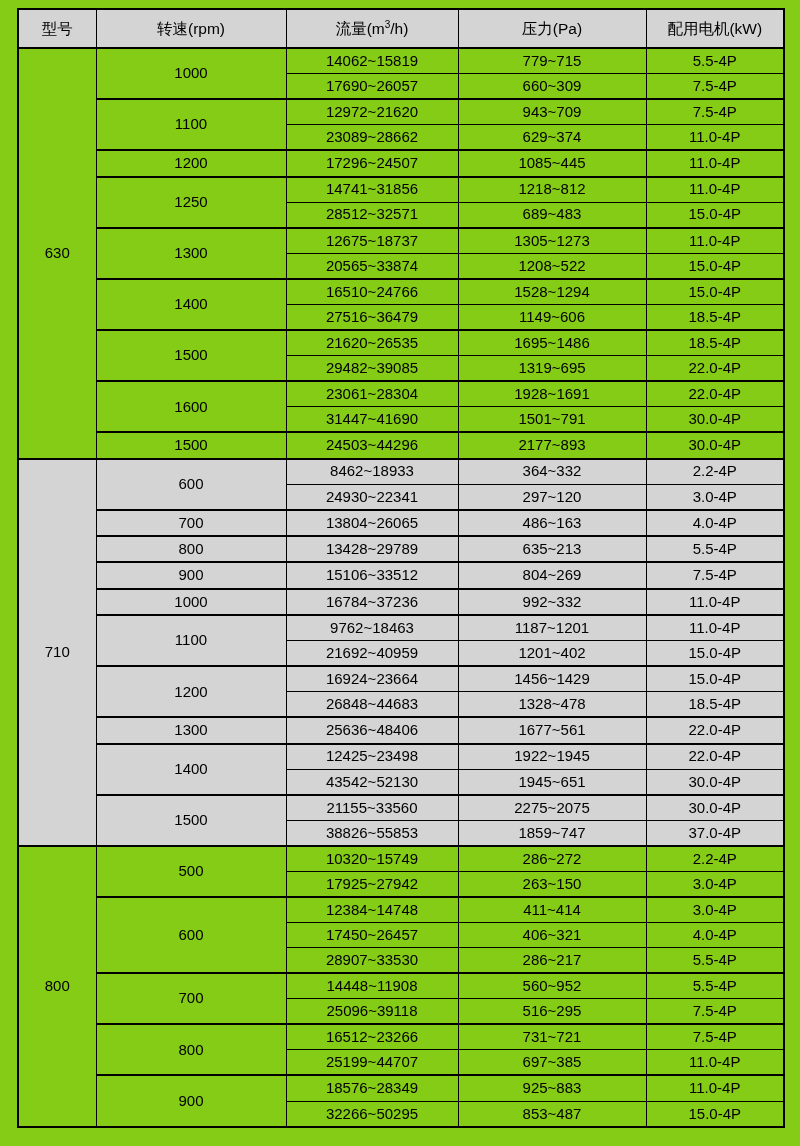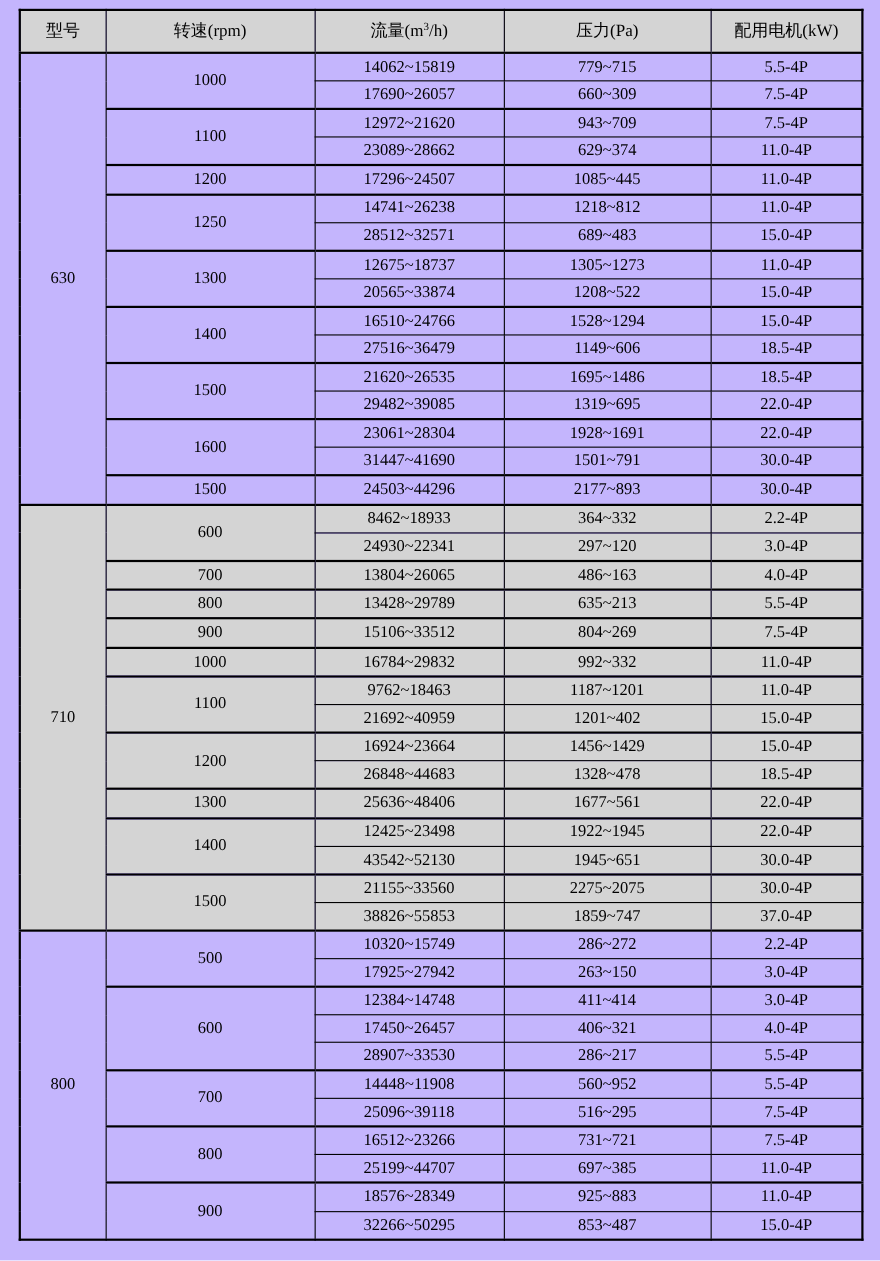--- a/index.html
+++ b/index.html
@@ -4,22 +4,22 @@
 <style>
   html, body {
     margin: 0;
     padding: 0;
     background: #ffffff;
   }
   .page {
     position: relative;
     width: 800px;
     height: 1146px;
-    background: #c4b5fd;
-    font-family: Liberation Serif, serif;
+    background: #84cc16;
+    font-family: Liberation Sans, sans-serif;
     color: #000000;
   }
   table.spec-table {
     position: absolute;
     left: 17px;
     top: 8px;
     width: 766px;
     height: 1120px;
     border-collapse: collapse;
     table-layout: fixed;
@@ -98,21 +98,21 @@
           <td>11.0-4P</td>
         </tr>
         <tr class="speed-start">
           <td rowspan="1">1200</td>
           <td>17296~24507</td>
           <td>1085~445</td>
           <td>11.0-4P</td>
         </tr>
         <tr class="speed-start">
           <td rowspan="2">1250</td>
-          <td>14741~26238</td>
+          <td>14741~31856</td>
           <td>1218~812</td>
           <td>11.0-4P</td>
         </tr>
         <tr>
           <td>28512~32571</td>
           <td>689~483</td>
           <td>15.0-4P</td>
         </tr>
         <tr class="speed-start">
           <td rowspan="2">1300</td>
@@ -189,21 +189,21 @@
           <td>5.5-4P</td>
         </tr>
         <tr class="shaded speed-start">
           <td rowspan="1">900</td>
           <td>15106~33512</td>
           <td>804~269</td>
           <td>7.5-4P</td>
         </tr>
         <tr class="shaded speed-start">
           <td rowspan="1">1000</td>
-          <td>16784~29832</td>
+          <td>16784~37236</td>
           <td>992~332</td>
           <td>11.0-4P</td>
         </tr>
         <tr class="shaded speed-start">
           <td rowspan="2">1100</td>
           <td>9762~18463</td>
           <td>1187~1201</td>
           <td>11.0-4P</td>
         </tr>
         <tr class="shaded">

